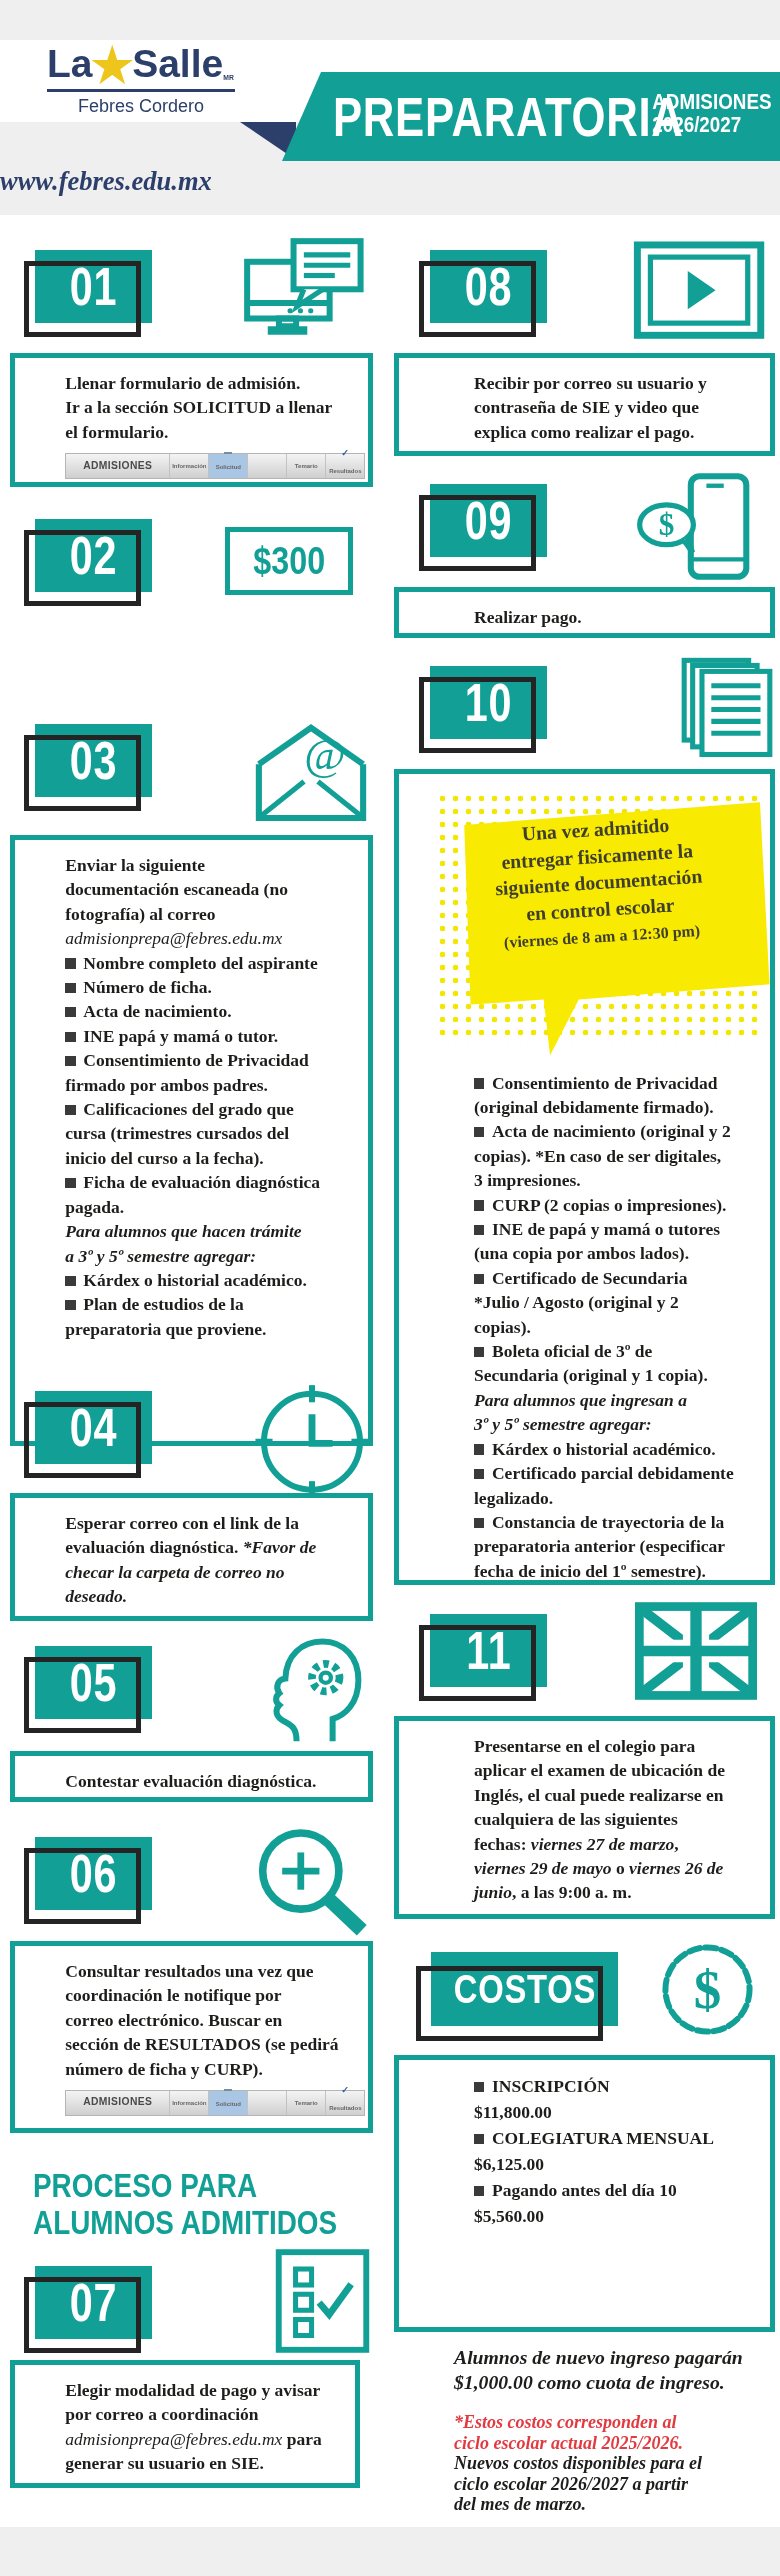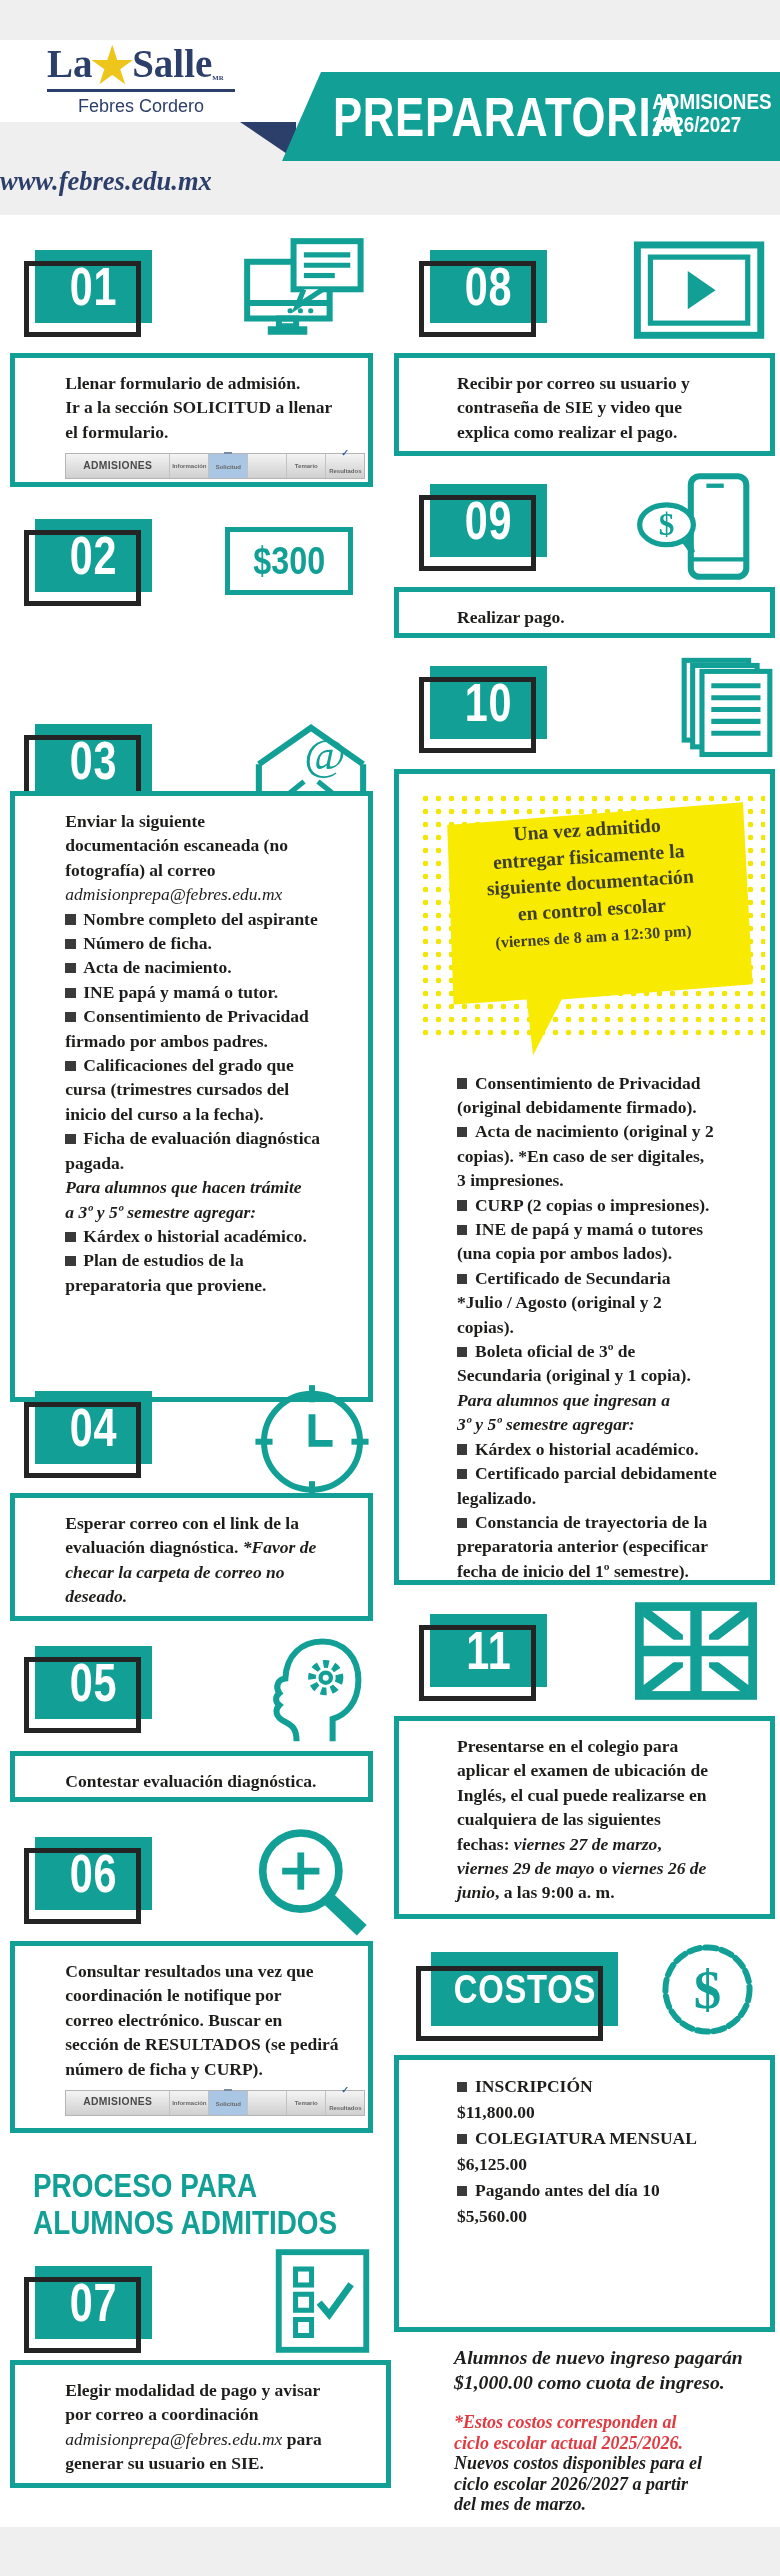--- a/index.html
+++ b/index.html
@@ -2,21 +2,21 @@
 <html style="font-size:13.7px"><head>
 <meta charset="utf-8">
 <style>
   *{margin:0;padding:0;box-sizing:border-box}
   html,body{background:#ffffff}
   .page{position:relative;width:781px;height:2576px;background:#ffffff;overflow:hidden;
         font-family:"Liberation Serif",serif;color:#1d1d1b}
   .band{position:absolute;left:0;width:781px;background:#f0eff0}
   
   .logo{position:absolute;left:47px;top:41px;width:188px}
-  .logo-row{display:flex;align-items:flex-end;font-family:Liberation Serif, serif;font-weight:700;color:#2c3e6a}
+  .logo-row{display:flex;align-items:flex-end;font-family:Liberation Sans, sans-serif;font-weight:700;color:#2c3e6a}
   .logo-la,.logo-salle{font-size:39px;line-height:45px}
   .logo-star{font-size:48px;line-height:41px;color:#eec61b;margin:0 -1.7px}
   .logo-tm{font-size:6.8px;color:#2c3e6a;align-self:flex-end;margin-bottom:5.1px}
   .logo-rule{height:2.6px;background:#2c3e6a;margin-top:3.4px}
   .logo-sub{font-family:"Liberation Sans",sans-serif;font-weight:400;color:#2c3e6a;font-size:18px;text-align:center;margin-top:4.3px}
   .banner{position:absolute;left:282px;top:72px;width:498px;height:89px;background:#12a096;
           clip-path:polygon(39px 0,100% 0,100% 100%,0 100%);display:flex;align-items:center;padding-left:51px}
   .banner-title{font-family:"Liberation Sans",sans-serif;font-weight:700;font-size:56px;color:#fff;
                 letter-spacing:0.9px;transform:scaleX(0.78);transform-origin:left center;white-space:nowrap}
   .banner-side{position:absolute;right:8.6px;top:19px;color:#fff;font-family:"Liberation Sans",sans-serif;
@@ -34,21 +34,21 @@
        transform:scaleX(0.78);letter-spacing:0.9px}
   .plate-costos{position:absolute;width:202px;height:91px}
   .plate-costos .pteal{position:absolute;left:15.4px;top:0;width:187px;height:74px;background:#12a096;
                        display:flex;align-items:center;justify-content:center}
   .plate-costos .pframe{position:absolute;left:0;top:13.7px;width:187px;height:75px;border:5.1px solid #242424}
   .costos-title{font-family:"Liberation Sans",sans-serif;font-weight:700;font-size:41px;color:#fff;
                 transform:scaleX(0.8);letter-spacing:0.9px}
   
   .tbox{position:absolute;background:#fff;border:5.1px solid #12a096;padding:13px 6.8px 10.3px 50px;
         font-weight:700;font-size:17.5px;line-height:24.4px}
-  .tbox.right{padding-left:58px}
+  .tbox.right{padding-left:75px}
   .sq{display:inline-block;width:10.3px;height:10.3px;background:#3a3a3a;margin-right:7.7px}
   .seg-i{font-style:italic;font-weight:400}
   .seg-bi{font-style:italic}
   .seg-ri{font-style:italic;color:#e23a41}
   .seg-small{font-size:16px}
   .price{position:absolute;border:5.1px solid #12a096;display:flex;align-items:center;justify-content:center}
   .price span{font-family:"Liberation Sans",sans-serif;font-weight:700;font-size:38px;color:#12a096;transform:scaleX(0.85)}
   
   .toolbar{display:flex;width:300px;height:26px;background:linear-gradient(#f4f4f4,#cfcfcf);
            border:0.9px solid #b5b5b5;margin-top:8.6px;font-family:"Liberation Sans",sans-serif}
@@ -176,21 +176,21 @@
     <div class="pframe"></div>
   </div>
   <div class="icon" style="left:250px;top:719px;width:122px;height:106px">
     <svg viewBox="0 0 140 122" fill="none" stroke="#12a096" stroke-width="7">
       <path d="M10,52 L70,10 L130,52"></path>
       <path d="M10,52 L10,114 L130,114 L130,52"></path>
       <path d="M12,112 L62,72 M128,112 L78,72" stroke-width="6"></path>
       <text x="86" y="58" font-size="52" font-style="italic" font-family="Liberation Serif, serif" fill="#12a096" stroke="none" text-anchor="middle">@</text>
     </svg>
   </div>
-  <div class="tbox" style="left:10.3px;top:791px;width:363px;height:611px">
+  <div class="tbox" style="left:10.3px;top:835px;width:363px;height:611px">
     <div>Enviar la siguiente<br>documentación escaneada (no<br>fotografía) al correo<br><span class="seg-i">admisionprepa@febres.edu.mx</span></div>
     <div>
         <div class="bl-item"><span class="sq"></span><span>Nombre completo del aspirante</span></div>
         <div class="bl-item"><span class="sq"></span><span>Número de ficha.</span></div>
         <div class="bl-item"><span class="sq"></span><span>Acta de nacimiento.</span></div>
         <div class="bl-item"><span class="sq"></span><span>INE papá y mamá o tutor.</span></div>
         <div class="bl-item"><span class="sq"></span><span>Consentimiento de Privacidad<br>firmado por ambos padres.</span></div>
         <div class="bl-item"><span class="sq"></span><span>Calificaciones del grado que<br>cursa (trimestres cursados del<br>inicio del curso a la fecha).</span></div>
         <div class="bl-item"><span class="sq"></span><span>Ficha de evaluación diagnóstica<br>pagada.</span></div>
         <div class="bl-item"><span><span class="seg-bi">Para alumnos que hacen trámite</span><br><span class="seg-bi">a </span><span class="seg-bi">3º y 5º semestre</span><span class="seg-bi"> agregar:</span></span></div>
@@ -284,21 +284,21 @@
   </div>
   <div class="icon" style="left:272px;top:2246px;width:101px;height:110px">
     <svg viewBox="0 0 120 128" fill="none" stroke="#12a096" stroke-width="7">
       <rect x="8" y="6" width="104" height="116"></rect>
       <rect x="28" y="26" width="19" height="19" stroke-width="6"></rect>
       <rect x="28" y="56" width="19" height="19" stroke-width="6"></rect>
       <rect x="28" y="86" width="19" height="19" stroke-width="6"></rect>
       <path d="M56,66 L68,80 L94,44" stroke-width="8"></path>
     </svg>
   </div>
-  <div class="tbox" style="left:10.3px;top:2360px;width:381px;height:128px">
+  <div class="tbox" style="left:10.3px;top:2360px;width:350px;height:128px">
     <div>Elegir modalidad de pago y avisar<br>por correo a coordinación<br><span class="seg-i">admisionprepa@febres.edu.mx</span> para<br>generar su usuario en SIE.</div>
   </div>
 
   <div class="plate" style="left:419px;top:250px">
     <div class="pteal">
         <span class="num">08</span>
       </div>
     <div class="pframe"></div>
   </div>
   <div class="icon" style="left:632px;top:238px;width:135px;height:106px">

